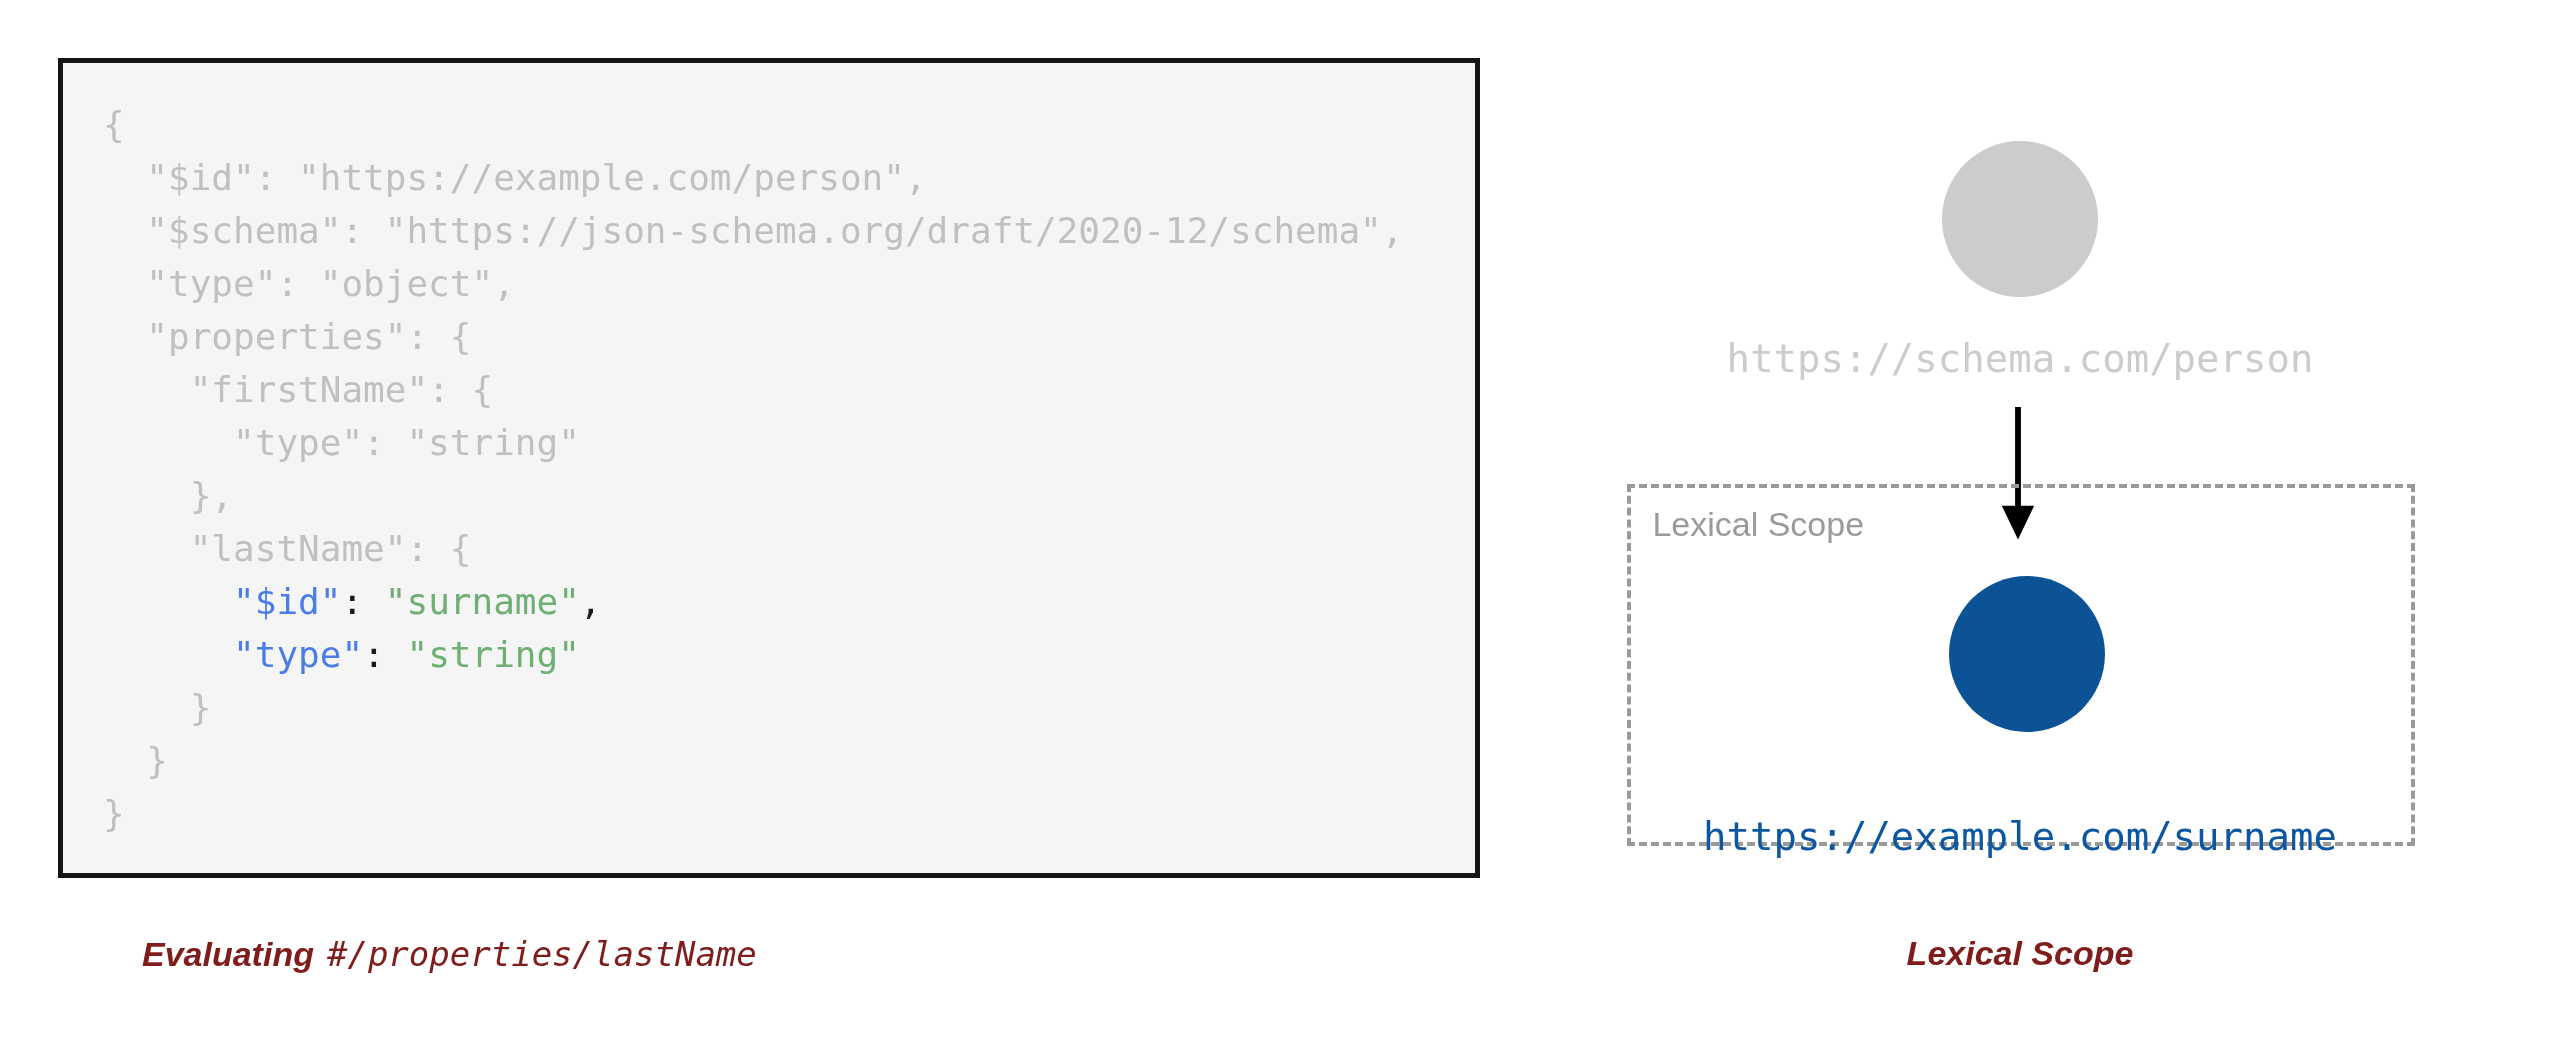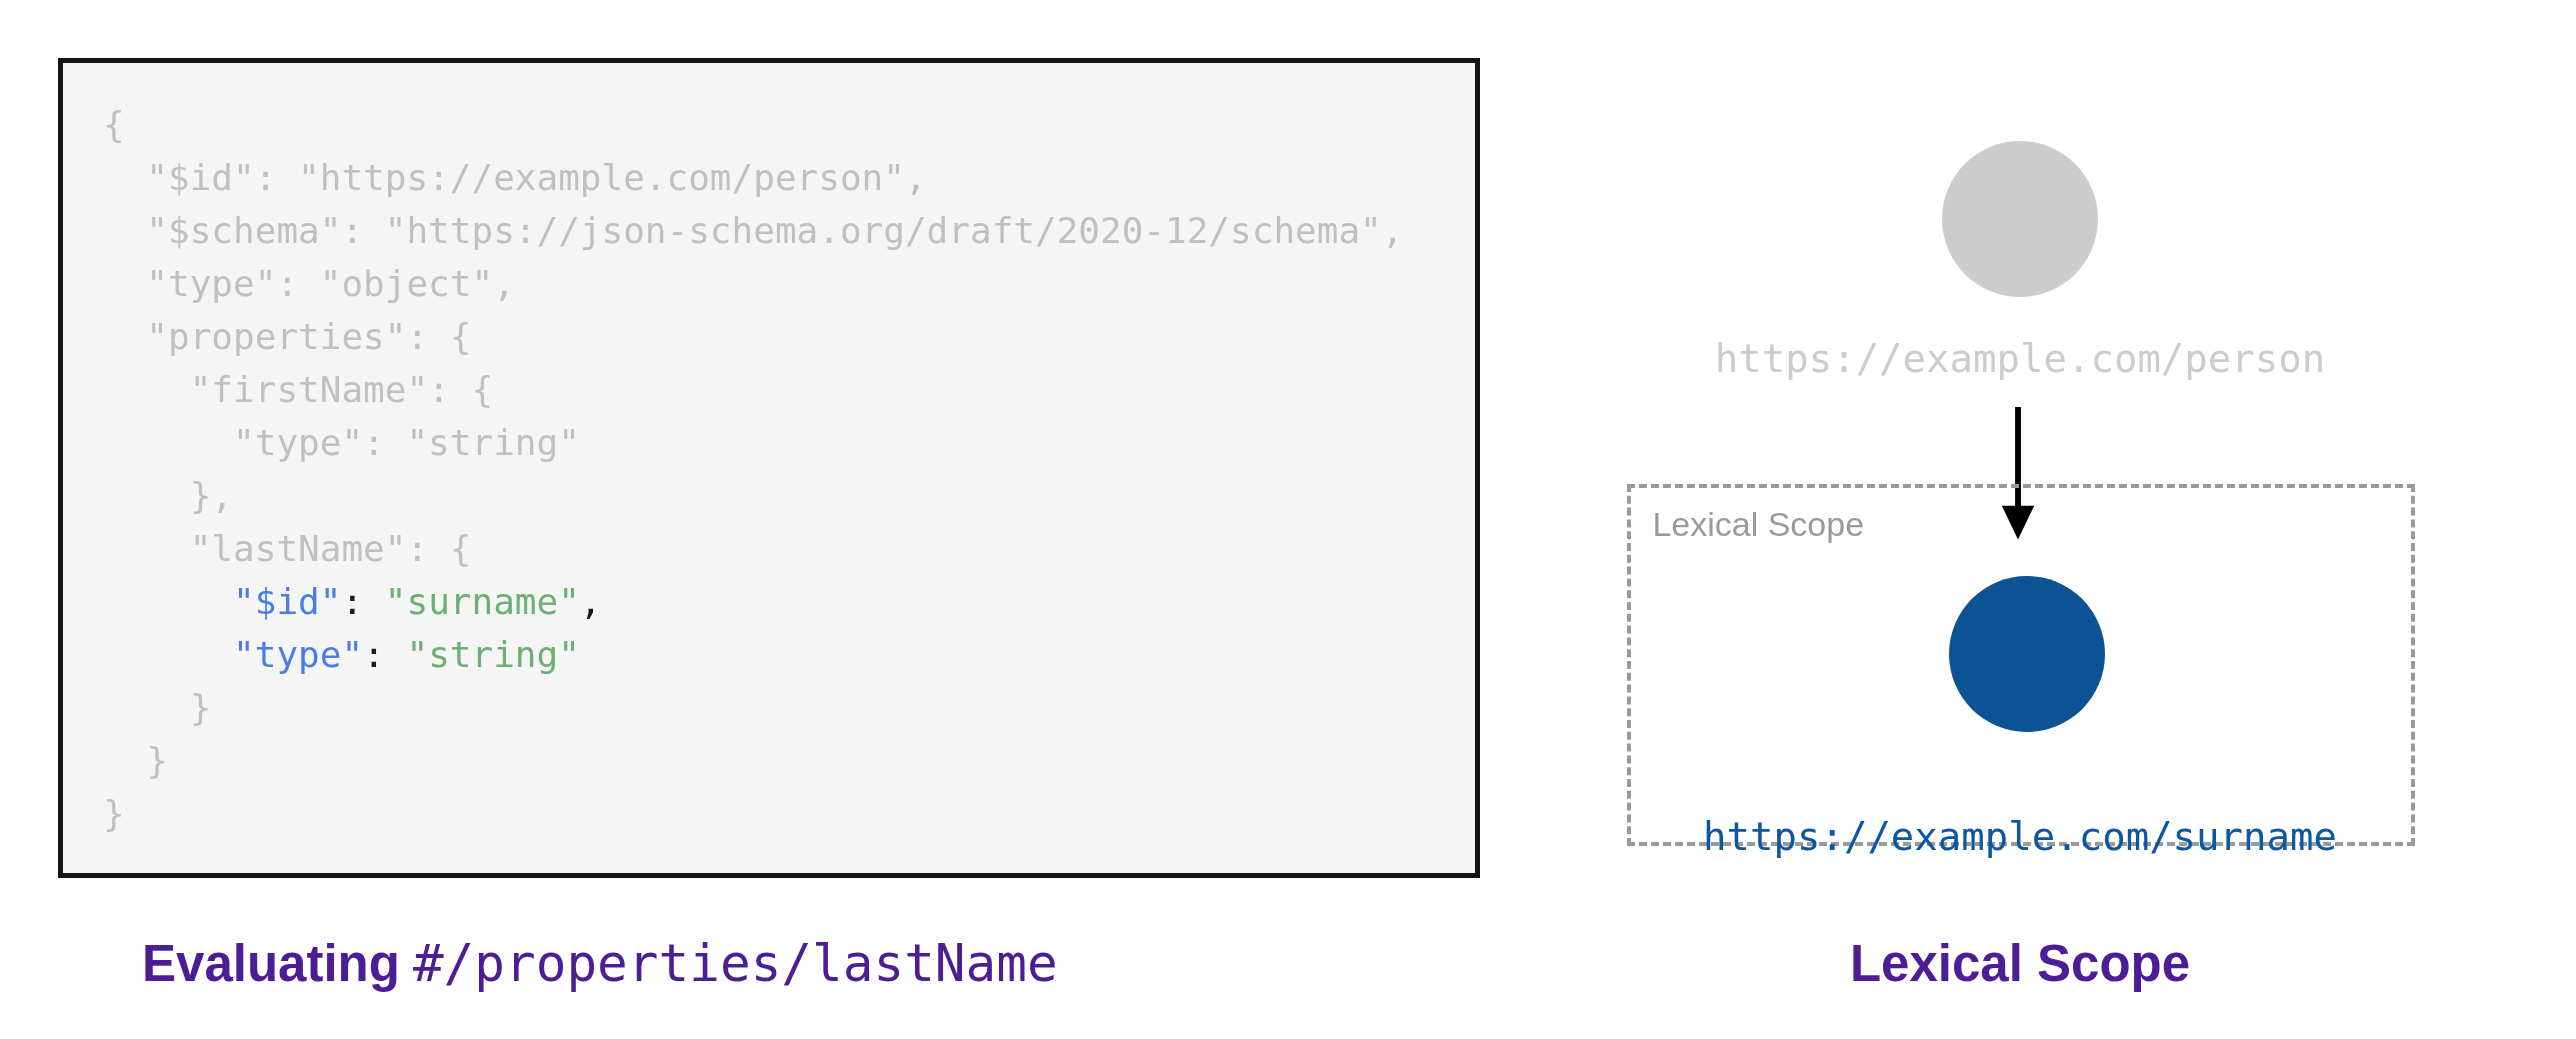--- a/index.html
+++ b/index.html
@@ -39,23 +39,24 @@
   }
   .dim   { color: var(--dim-gray,   #c0c0c0); }
   .key   { color: var(--key-blue,   #4b7de8); }
   .str   { color: var(--string-green, #6eaf73); }
   .plain { color: #1a1a1a; }
 
   
   .caption {
     position: absolute;
     top: 934px;
-    font-size: 51px;
-    color: #4c1d95;
+    font-size: 34px;
+    color: #7f1d1d;
     white-space: nowrap;
+    font-style: italic;
   }
   .caption-left { left: 142px; }
   .caption-bold {
     font-weight: bold;
     font-family: "Liberation Sans", sans-serif;
     margin-right: 13px;
   }
   .caption-mono {
     font-family: "DejaVu Sans Mono", monospace;
     font-weight: normal;
@@ -131,21 +132,21 @@
 
   <div class="code-panel">
     <pre class="code" id="code-block"><div class="code-line"><span class="dim">{</span></div><div class="code-line"><span class="dim">  "$id": "https://example.com/person",</span></div><div class="code-line"><span class="dim">  "$schema": "https://json-schema.org/draft/2020-12/schema",</span></div><div class="code-line"><span class="dim">  "type": "object",</span></div><div class="code-line"><span class="dim">  "properties": {</span></div><div class="code-line"><span class="dim">    "firstName": {</span></div><div class="code-line"><span class="dim">      "type": "string"</span></div><div class="code-line"><span class="dim">    },</span></div><div class="code-line"><span class="dim">    "lastName": {</span></div><div class="code-line"><span class="dim">      </span><span class="key">"$id"</span><span class="plain">: </span><span class="str">"surname"</span><span class="plain">,</span></div><div class="code-line"><span class="dim">      </span><span class="key">"type"</span><span class="plain">: </span><span class="str">"string"</span></div><div class="code-line"><span class="dim">    }</span></div><div class="code-line"><span class="dim">  }</span></div><div class="code-line"><span class="dim">}</span></div></pre>
   </div>
 
   <div class="caption caption-left">
     <span class="caption-bold">Evaluating</span><span class="caption-mono">#/properties/lastName</span>
   </div>
 
   <div class="node-circle gray-circle"></div>
-  <div class="url-label parent-url">https://example.com/person</div>
+  <div class="url-label parent-url">https://schema.com/person</div>
 
   <svg class="arrow-svg" width="52" height="135" viewBox="0 0 80 208">
     <line x1="40" y1="0" x2="40" y2="160" stroke="#000000" stroke-width="9"></line>
     <polygon points="15,152 65,152 40,204" fill="#000000"></polygon>
   </svg>
 
   <div class="scope-box">
     <div class="scope-label">Lexical Scope</div>
   </div>
 

